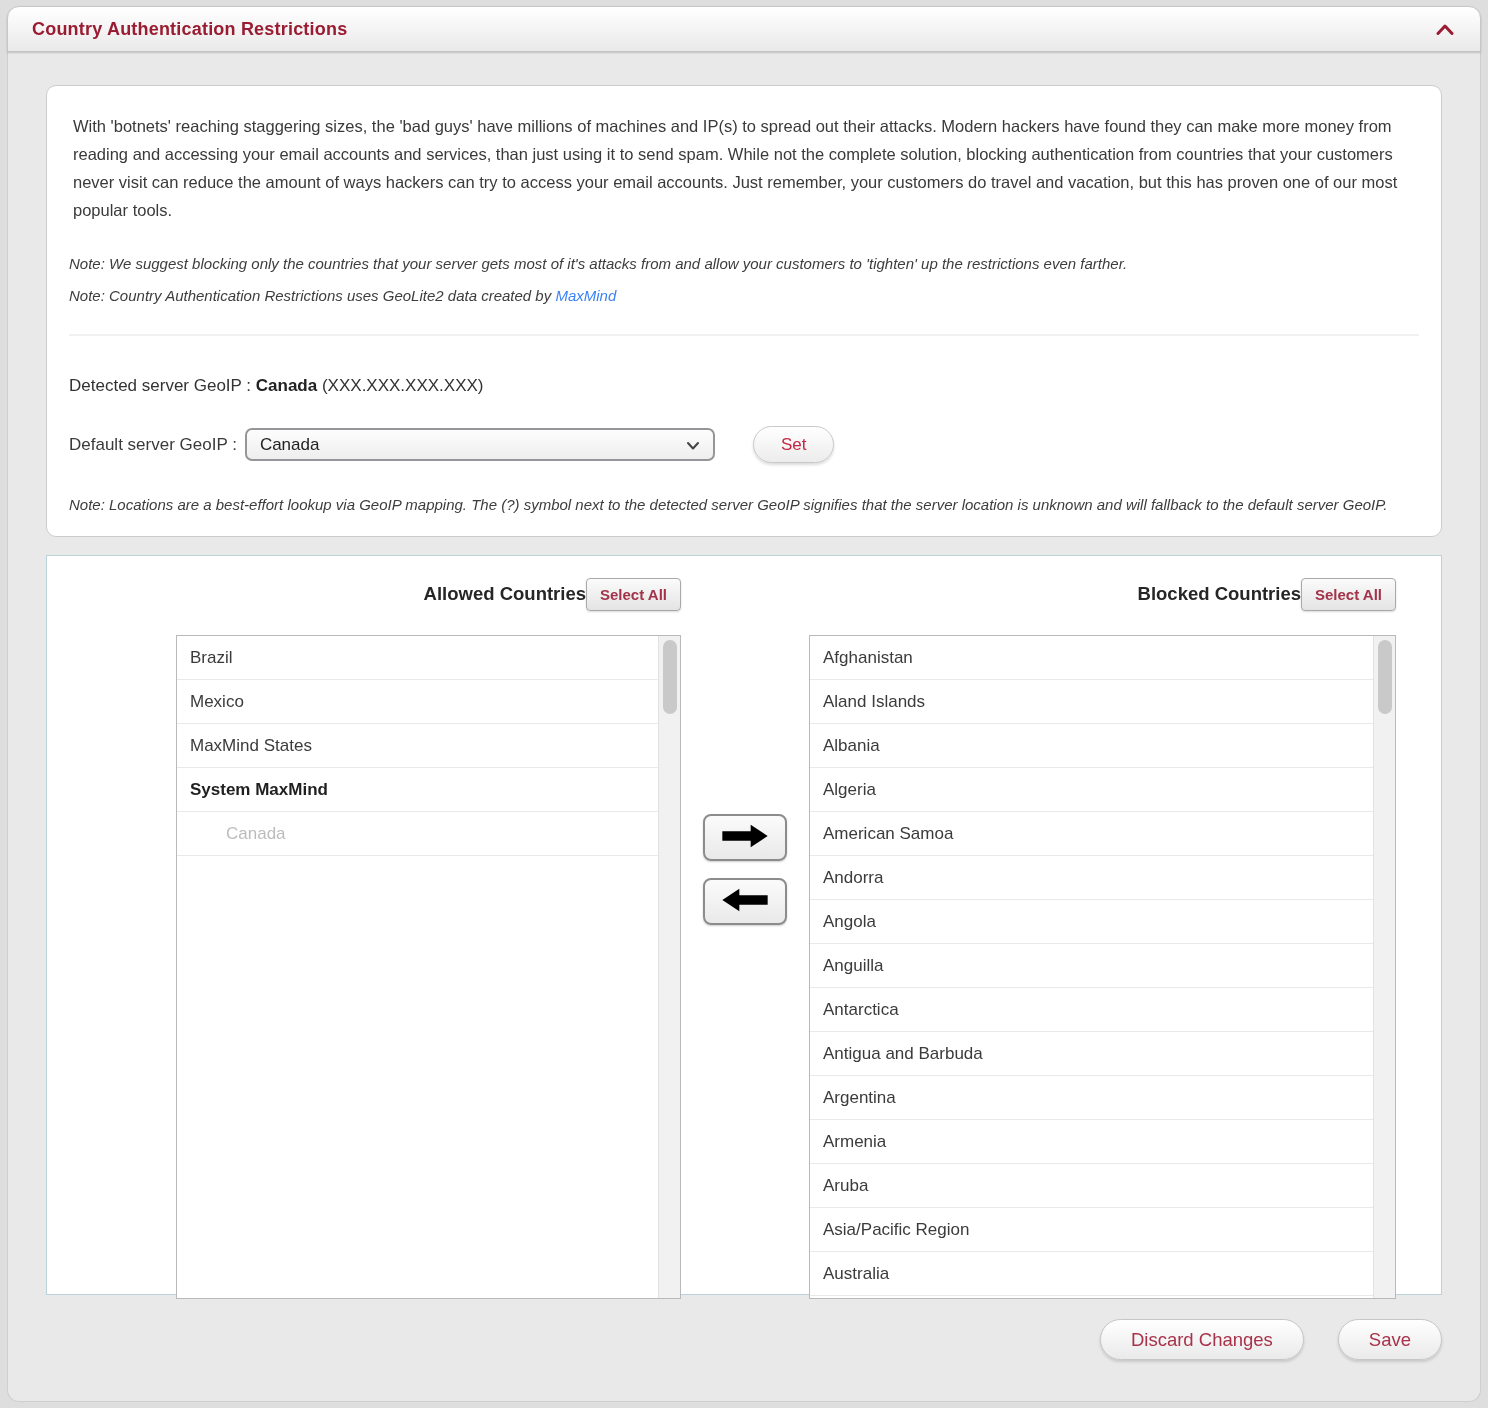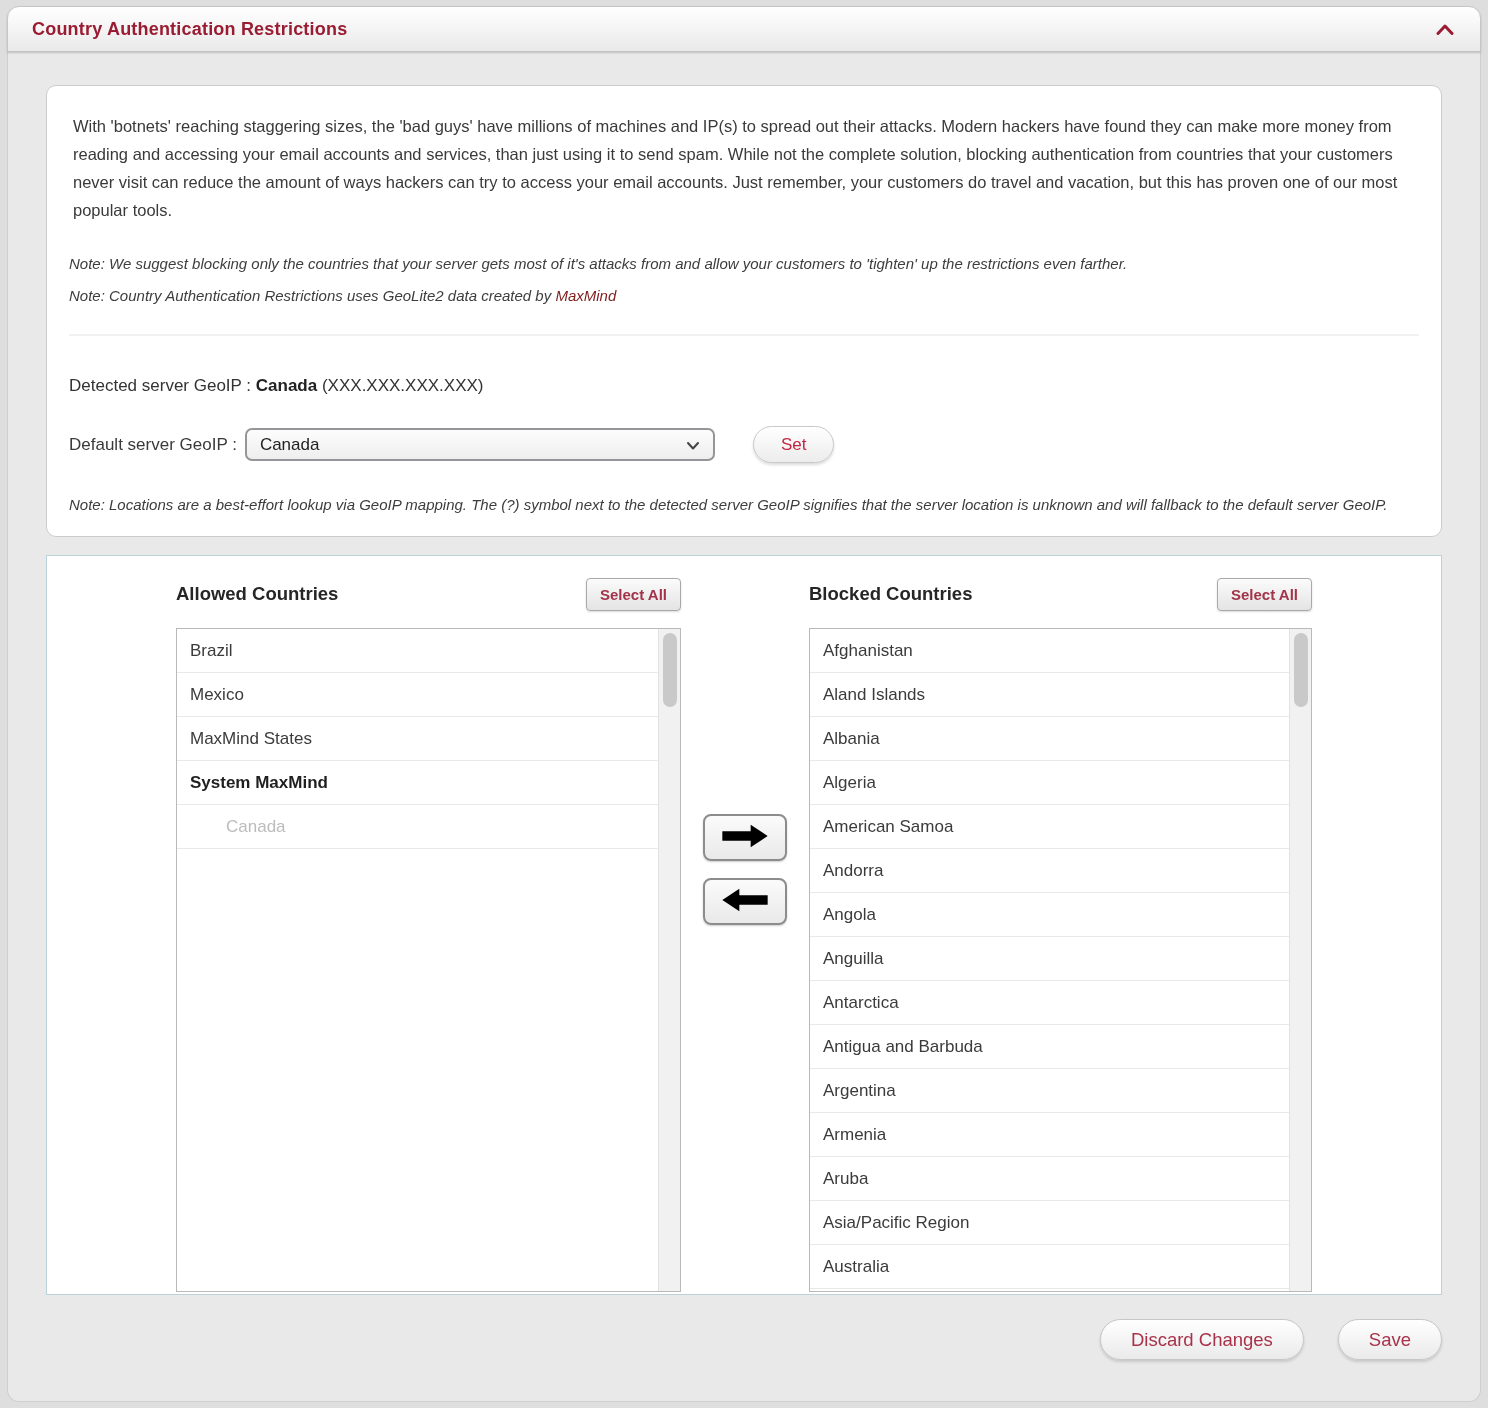--- a/index.html
+++ b/index.html
@@ -43,21 +43,21 @@
   
   .intro-box {
     background:#fff;
     border:1px solid #ccc;
     border-radius:10px;
     padding:22px 22px 16px;
   }
   .intro-paragraph { margin:4px; font-size:16.5px; line-height:28px; color:#3a3a3a; }
   .intro-notes { margin-top:24px; }
   .note-line { font-style:italic; font-size:15px; line-height:32px; color:#3d3d3d; }
-  .note-link { color:#7f1d1d; cursor:pointer;text-align:center; }
+  .note-link { color:#3b82f6; cursor:pointer;text-align:center; }
   .divider { height:2px; background:#f1f1f1; margin:22px 0 0; }
   .detected-row { margin-top:40px; font-size:17px; color:#333; }
   .detected-country { font-weight:bold; color:#222; }
   .default-row { margin-top:30px; display:flex; align-items:center; font-size:17px; }
   .select-box {
     width:470px; height:33px; margin-left:8px;
     border:2px solid #96969a; border-radius:7px;
     background:linear-gradient(#fdfdfd,#eeeeee);
     display:flex; align-items:center; justify-content:space-between;
     padding:0 13px; font-size:17px; color:#222; cursor:pointer;
@@ -77,22 +77,22 @@
   .lists-box {
     margin-top:18px;
     background:#fff;
     border:1px solid #bcd2da;
     height:740px;
     padding-top:20px;
   }
   .columns { display:flex; padding-left:129px; }
   .col-allowed { width:505px; }
   .col-middle { width:128px; display:flex; flex-direction:column; align-items:center; padding-top:238px; }
-  .col-blocked { width:503px; }
-  .col-header { display:flex; align-items:center; justify-content:space-between; margin-bottom:16px; height:36px; }
+  .col-blocked { width:587px; }
+  .col-header { display:flex; align-items:center; justify-content:flex-end; margin-bottom:23px; height:36px; }
   .col-title { font-size:18.5px; font-weight:bold; color:#262626; }
   .select-all-btn {
     font-size:15px; font-weight:bold; color:#a2334a;
     background:linear-gradient(#fbfbfb,#e4e4e4);
     border:1px solid #a9a9a9; border-radius:4px;
     padding:7px 13px;
     font-family:"Liberation Sans", sans-serif;
     box-shadow:0 1px 2px rgba(0,0,0,.15);
     cursor:pointer;
   }

